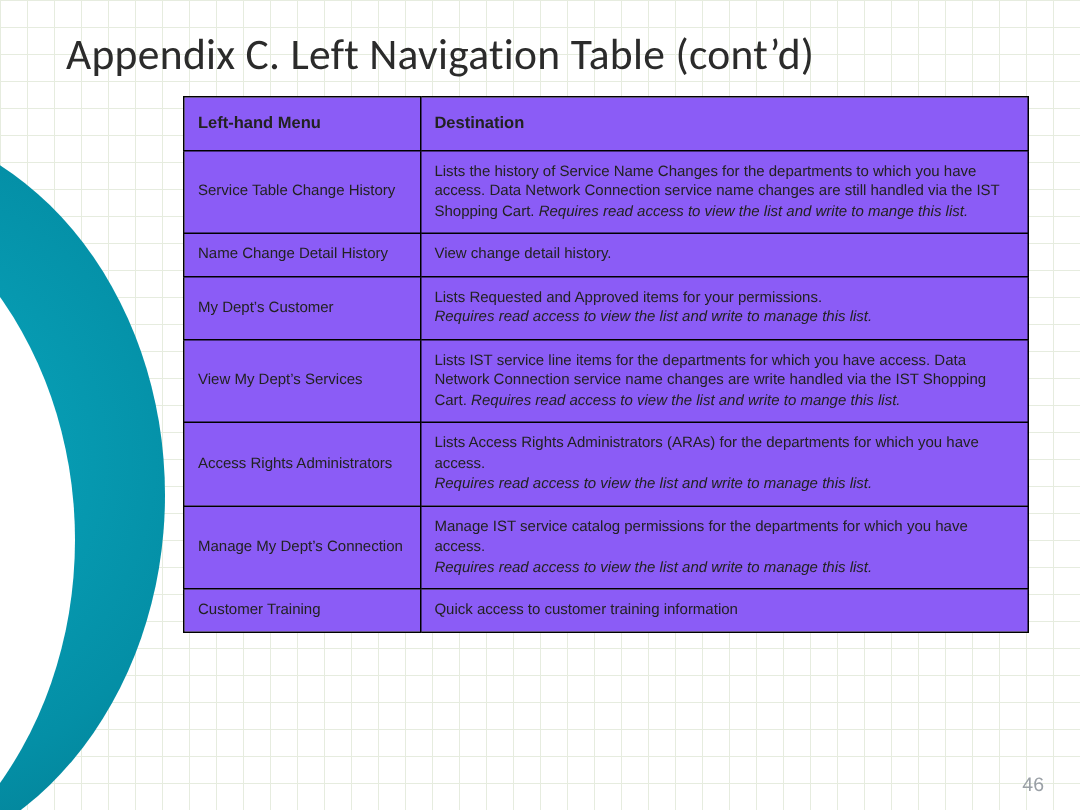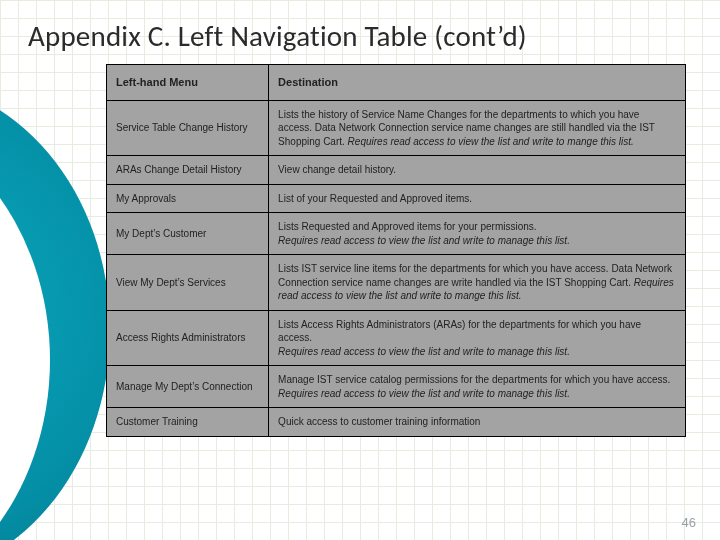--- a/index.html
+++ b/index.html
@@ -40,20 +40,21 @@
     left: -60px;
     top: 30px;
     width: 420px; height: 500px;
     border-radius: 50%;
     background: #fff;
   }
   .slide {
     position: absolute;
     inset: 0;
     padding: 18px 28px 0 28px;
+    margin-left: 16px;
   }
   h1 {
     font-family: "Calibri", "Segoe UI", Arial, sans-serif;
     font-weight: 400;
     font-size: 29px;
     color: #2b2b2b;
     letter-spacing: 0.2px;
     margin-bottom: 10px;
   }
   .tbl-wrap {
@@ -68,21 +69,21 @@
   }
   col.c1 { width: 28%; }
   col.c2 { width: 72%; }
   th, td {
     border: 1.5px solid #000;
     padding: 7px 9px;
     font-size: 10px;
     line-height: 1.35;
     color: #222;
     vertical-align: middle;
-    background: #a3a3a3;
+    background: #8b5cf6;
   }
   th {
     text-align: left;
     font-weight: 700;
     font-size: 11px;
     padding-top: 10px;
     padding-bottom: 10px;
   }
   td.menu { font-size: 10px; }
   .italic { font-style: italic; }
@@ -120,29 +121,23 @@
       </thead>
       <tbody>
         <tr>
           <td class="menu">Service Table Change History</td>
           <td>
             <span>Lists the history of Service Name Changes for the departments to which you have access. Data Network Connection service name changes are still handled via the IST Shopping Cart.</span>
             <span class="italic">Requires read access to view the list and write to mange this list.</span>
           </td>
         </tr>
         <tr>
-          <td class="menu">ARAs Change Detail History</td>
+          <td class="menu">Name Change Detail History</td>
           <td>
             <span>View change detail history.</span>
-          </td>
-        </tr>
-        <tr>
-          <td class="menu">My Approvals</td>
-          <td>
-            <span>List of your Requested and Approved items.</span>
           </td>
         </tr>
         <tr>
           <td class="menu">My Dept’s Customer</td>
           <td>
             <span>Lists Requested and Approved items for your permissions.</span><br>
             <span class="italic">Requires read access to view the list and write to manage this list.</span>
           </td>
         </tr>
         <tr>

